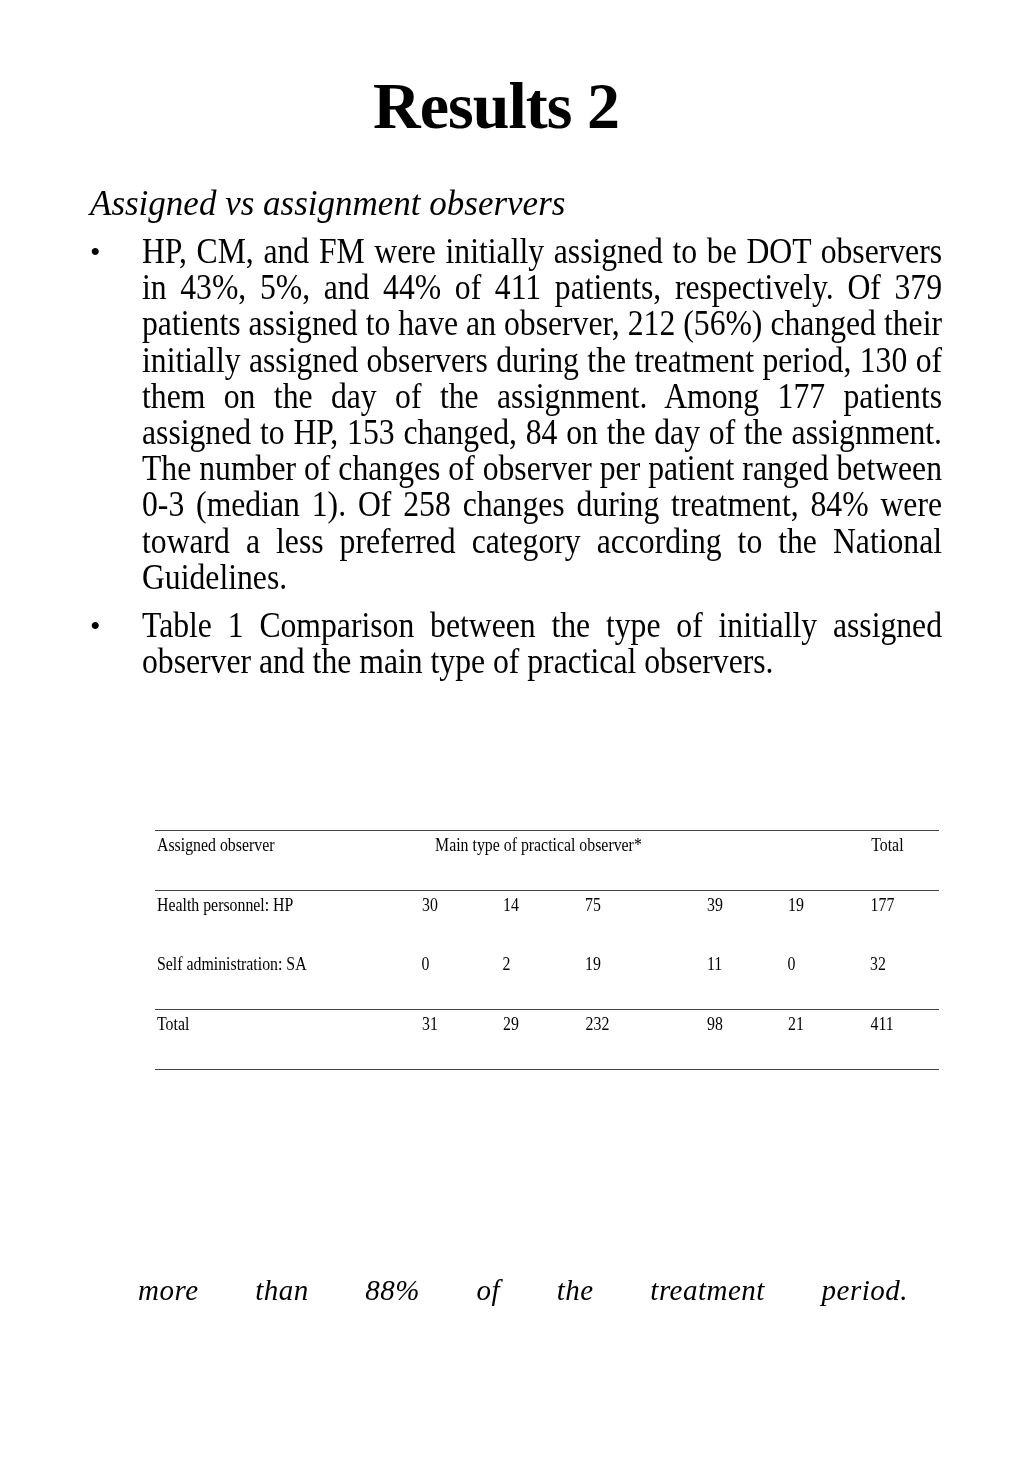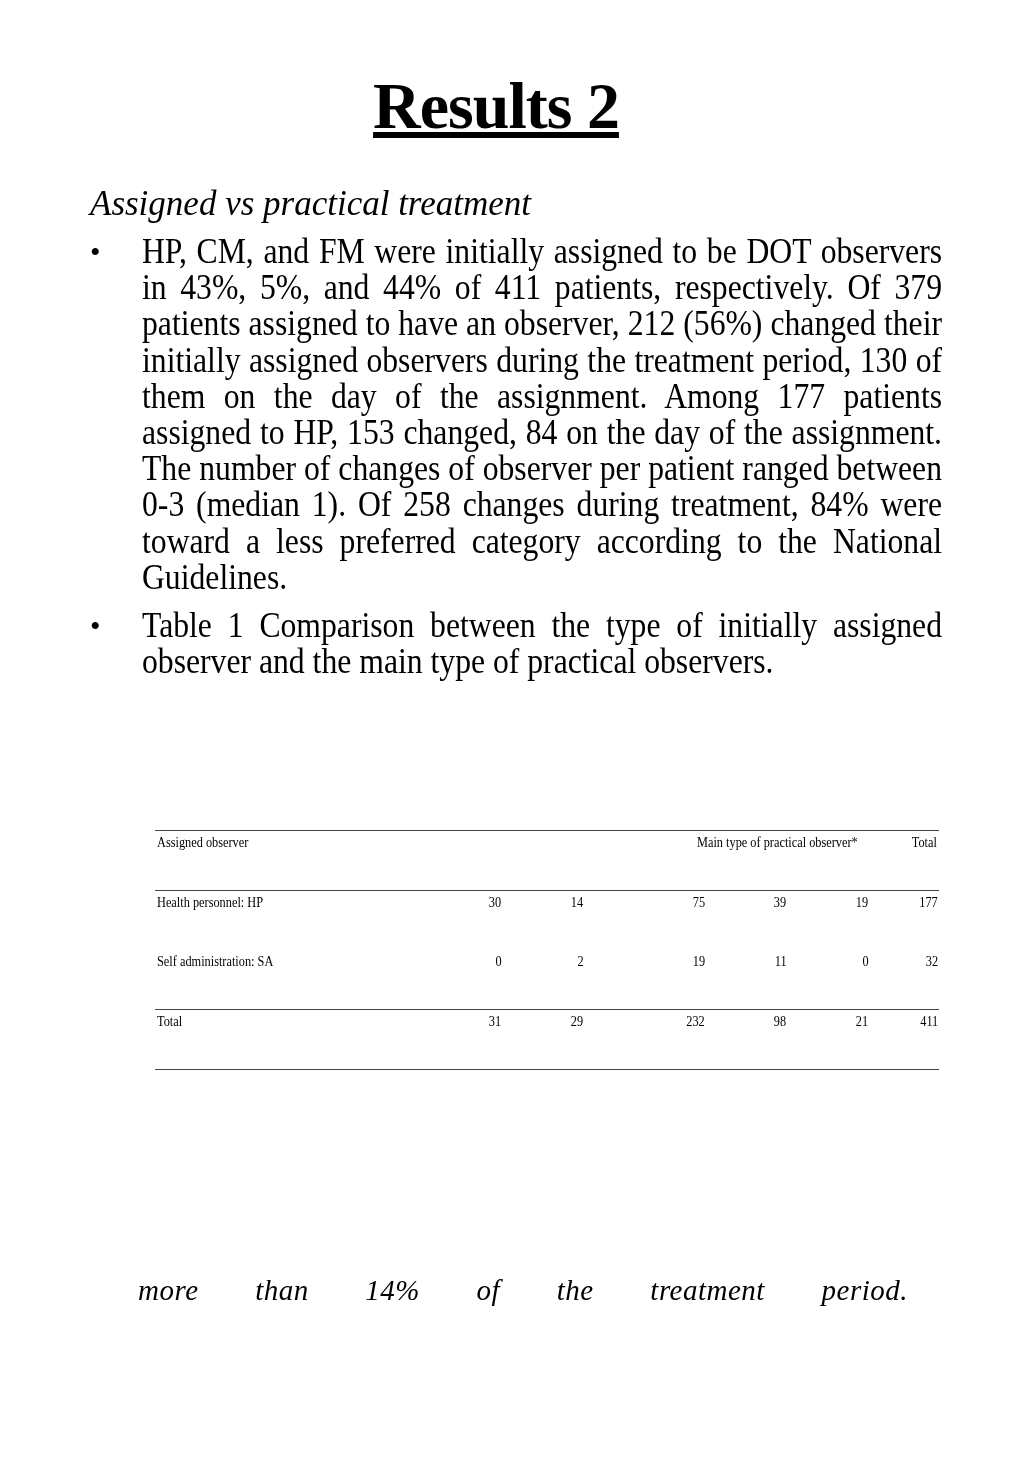--- a/index.html
+++ b/index.html
@@ -1,46 +1,46 @@
 <!DOCTYPE html>
 <html><head>
 <meta charset="utf-8">
 <style>
   html, body { margin: 0; padding: 0; background: #ffffff; }
   body { width: 1024px; height: 1478px; position: relative; overflow: hidden;
          font-family: "Liberation Serif", serif; color: #000; }
   .title { position: absolute; left: 0; width: 992px; top: 68px; text-align: center;
-           font-size: 66px; font-weight: bold; line-height: 76px; letter-spacing: -1px; text-decoration: underline; }
+           font-size: 66px; font-weight: bold; line-height: 76px; letter-spacing: -1px; }
   .subtitle { position: absolute; left: 90px; top: 184px; font-size: 35px; font-style: italic;
               line-height: 40px; }
   .bullets { position: absolute; left: 90px; top: 234px; width: 852px; }
   .bullet { position: relative; padding-left: 52px; font-size: 35px; line-height: 36.2px;
             text-align: justify; text-align-last: left; }
   .bullet + .bullet { margin-top: 12px; }
   .bullet .dot { position: absolute; left: 0; top: 0; width: 30px; font-size: 30px; }
   .bullet .txt { display: block; transform: scaleX(0.905); transform-origin: left top;
                  width: 110.5%; }
   table.obs { position: absolute; left: 155px; top: 830px; width: 784px; border-collapse: collapse;
-              font-size: 14px; }
-  table.obs td { padding: 0; height: 59px; vertical-align: top; text-align: right; }
+              font-size: 18px; }
+  table.obs td { padding: 0; height: 59px; vertical-align: top; text-align: left; }
   table.obs td.lbl { text-align: left; padding-left: 2px; width: 264px; }
   table.obs td .c { display: inline-block; transform: scaleX(0.88); transform-origin: center top; padding-top: 4px; }
   table.obs td.lbl .c { transform-origin: left top; }
   .rule-top { border-top: 1.5px solid #444; }
   .rule-sub { border-top: 1.5px solid #444; }
   .footnote { position: absolute; left: 138px; top: 1272px; width: 770px; font-size: 29px;
               font-style: italic; line-height: 37px; }
   .footnote .l1 { display: block; text-align: justify; text-align-last: justify; letter-spacing: 0.5px; }
   .footnote .l2 { display: block; text-align: justify; text-align-last: justify; letter-spacing: 0.5px; }
 </style>
 </head>
 <body>
 
 <div class="title">Results 2</div>
-<div class="subtitle">Assigned vs practical treatment</div>
+<div class="subtitle">Assigned vs assignment observers</div>
 
 <div class="bullets">
   <div class="bullet">
     <span class="dot">•</span>
     <span class="txt">HP, CM, and FM were initially assigned to be DOT observers in 43%, 5%, and 44% of 411 patients, respectively.   Of 379 patients assigned to have an observer, 212 (56%) changed their initially assigned observers during the treatment period, 130 of them on the day of the assignment.  Among 177 patients assigned to HP, 153 changed, 84 on the day of the assignment.  The number of changes of observer per patient ranged between 0-3 (median 1).  Of 258 changes during treatment, 84% were toward a less preferred category according to the National Guidelines.</span>
   </div>
   <div class="bullet">
     <span class="dot">•</span>
     <span class="txt">Table 1 Comparison between the type of initially assigned observer and the main type of practical observers.</span>
   </div>
@@ -77,14 +77,14 @@
     <td><span class="c">29</span></td>
     <td><span class="c">232</span></td>
     <td><span class="c">98</span></td>
     <td><span class="c">21</span></td>
     <td><span class="c">411</span></td>
   </tr>
 </tbody>
   </table>
 
 <div class="footnote">
-  <span class="l2">more than 14% of the treatment period.</span>
+  <span class="l2">more than 88% of the treatment period.</span>
 </div>
 
 </body></html>

